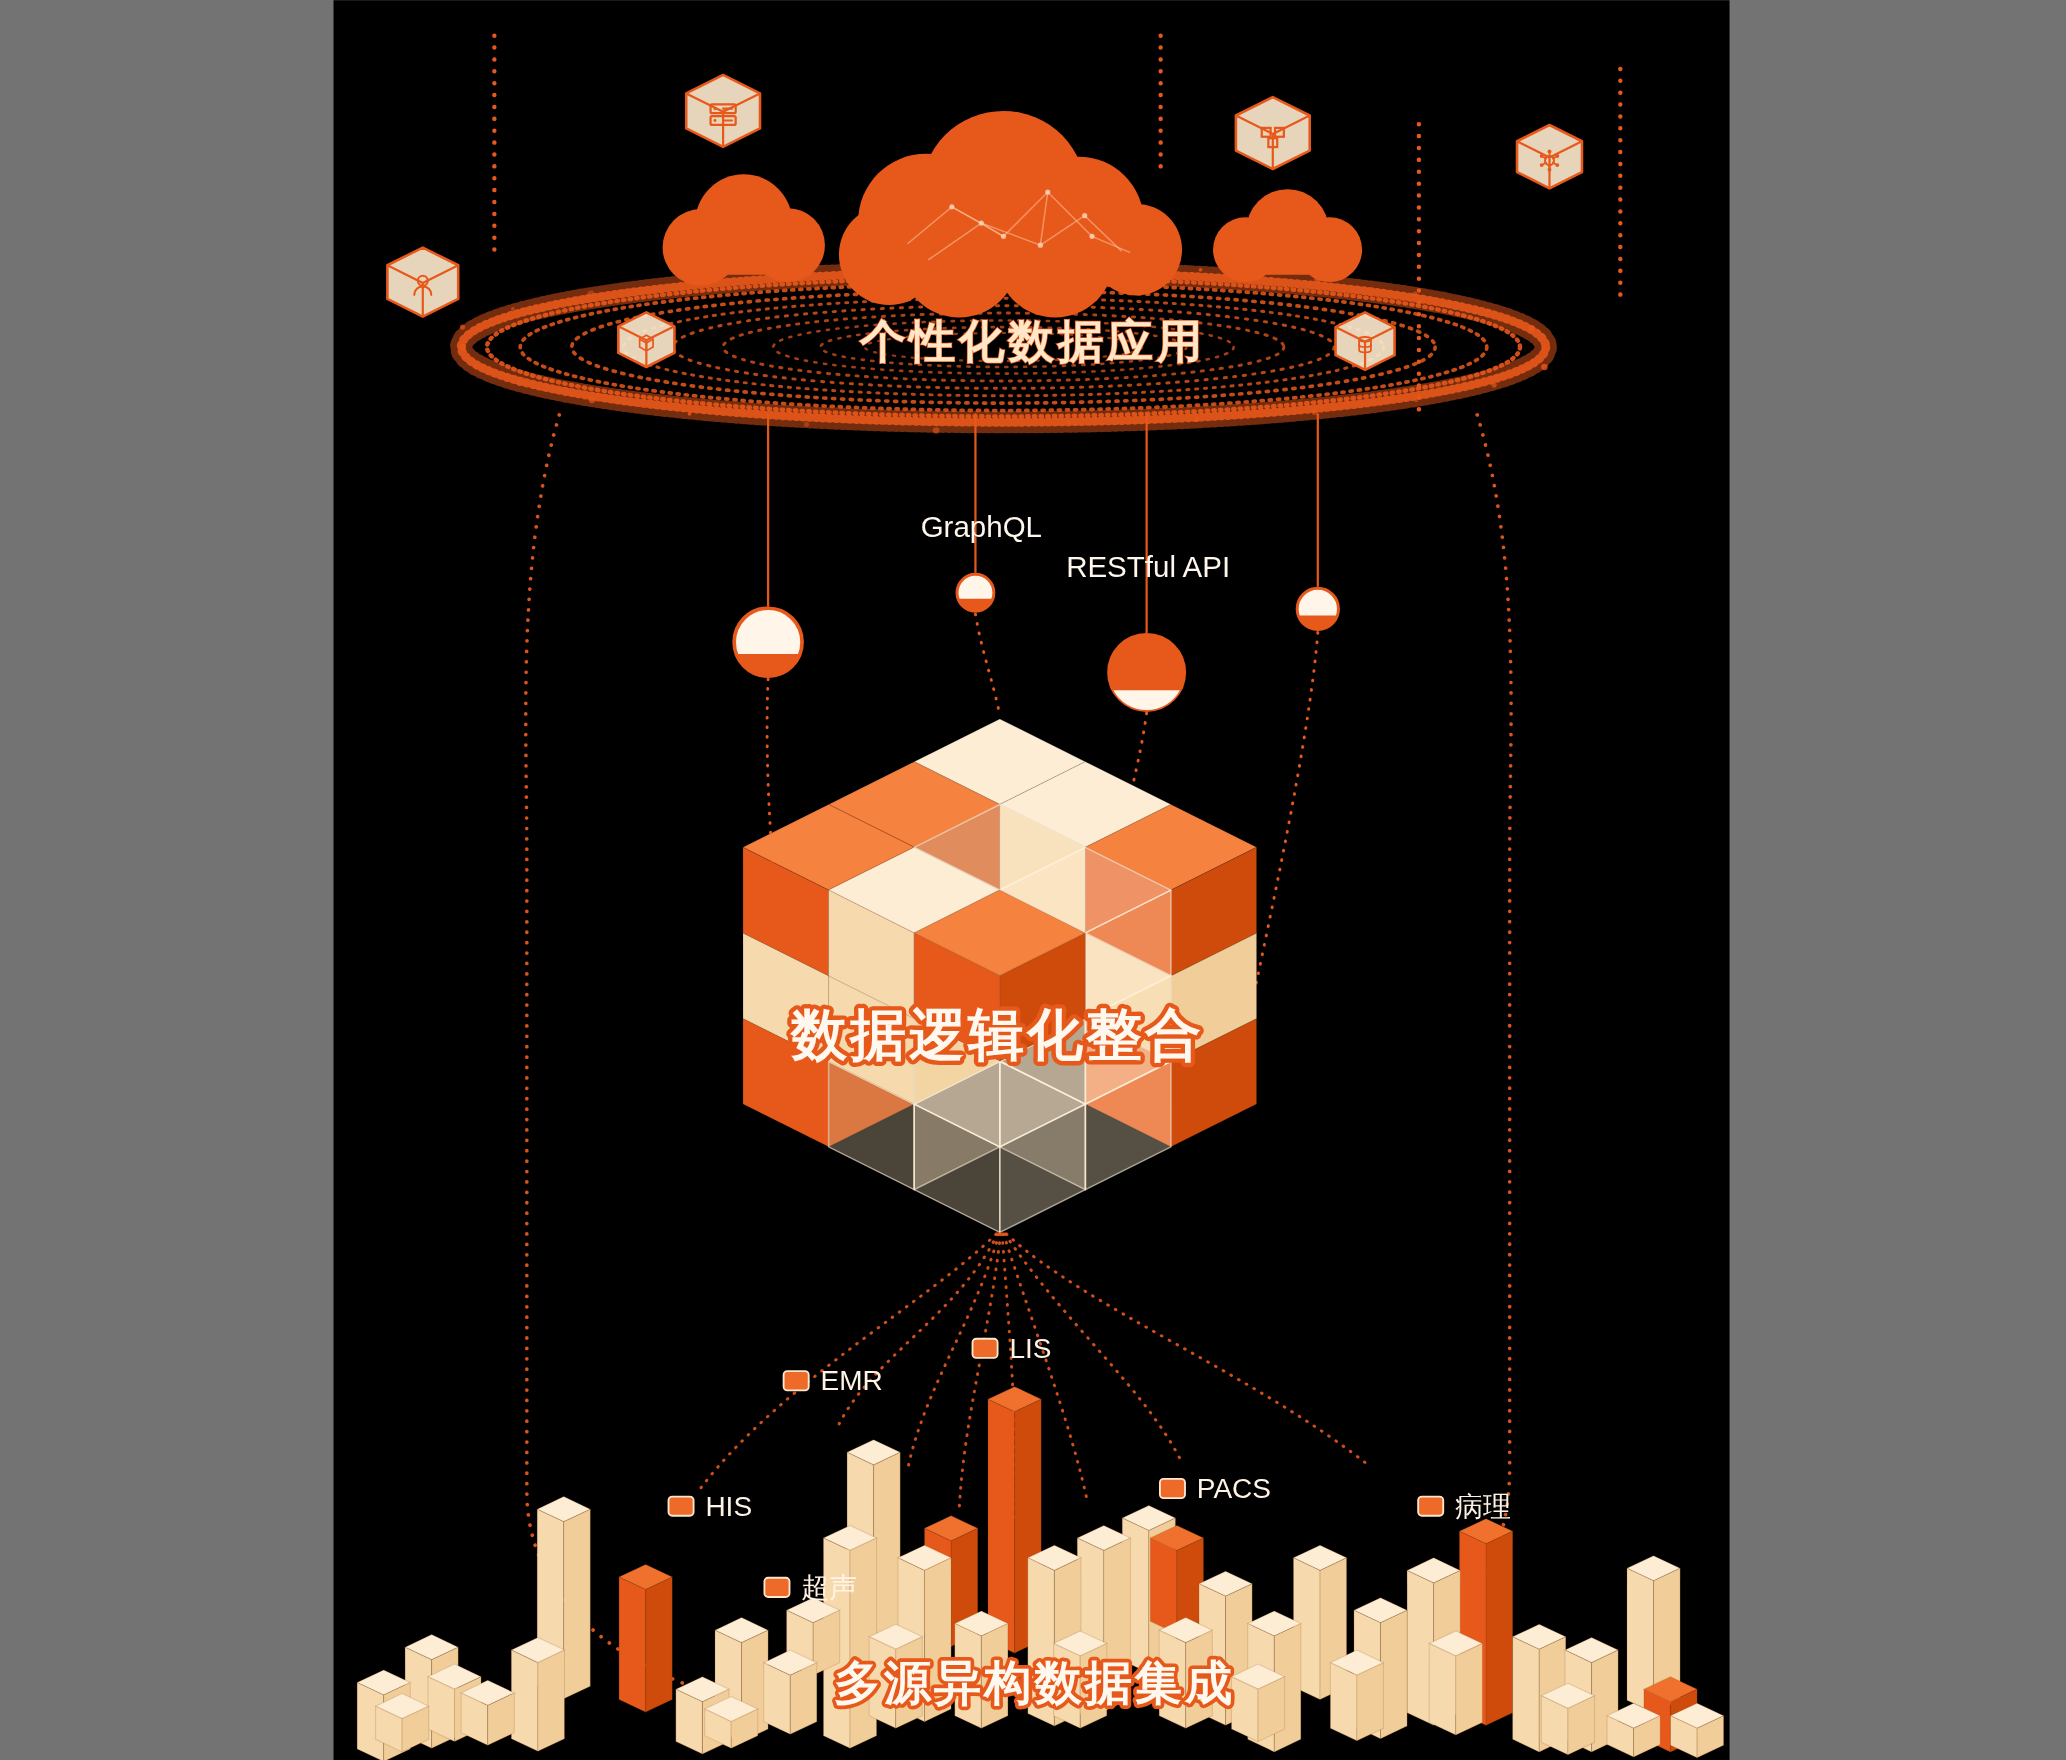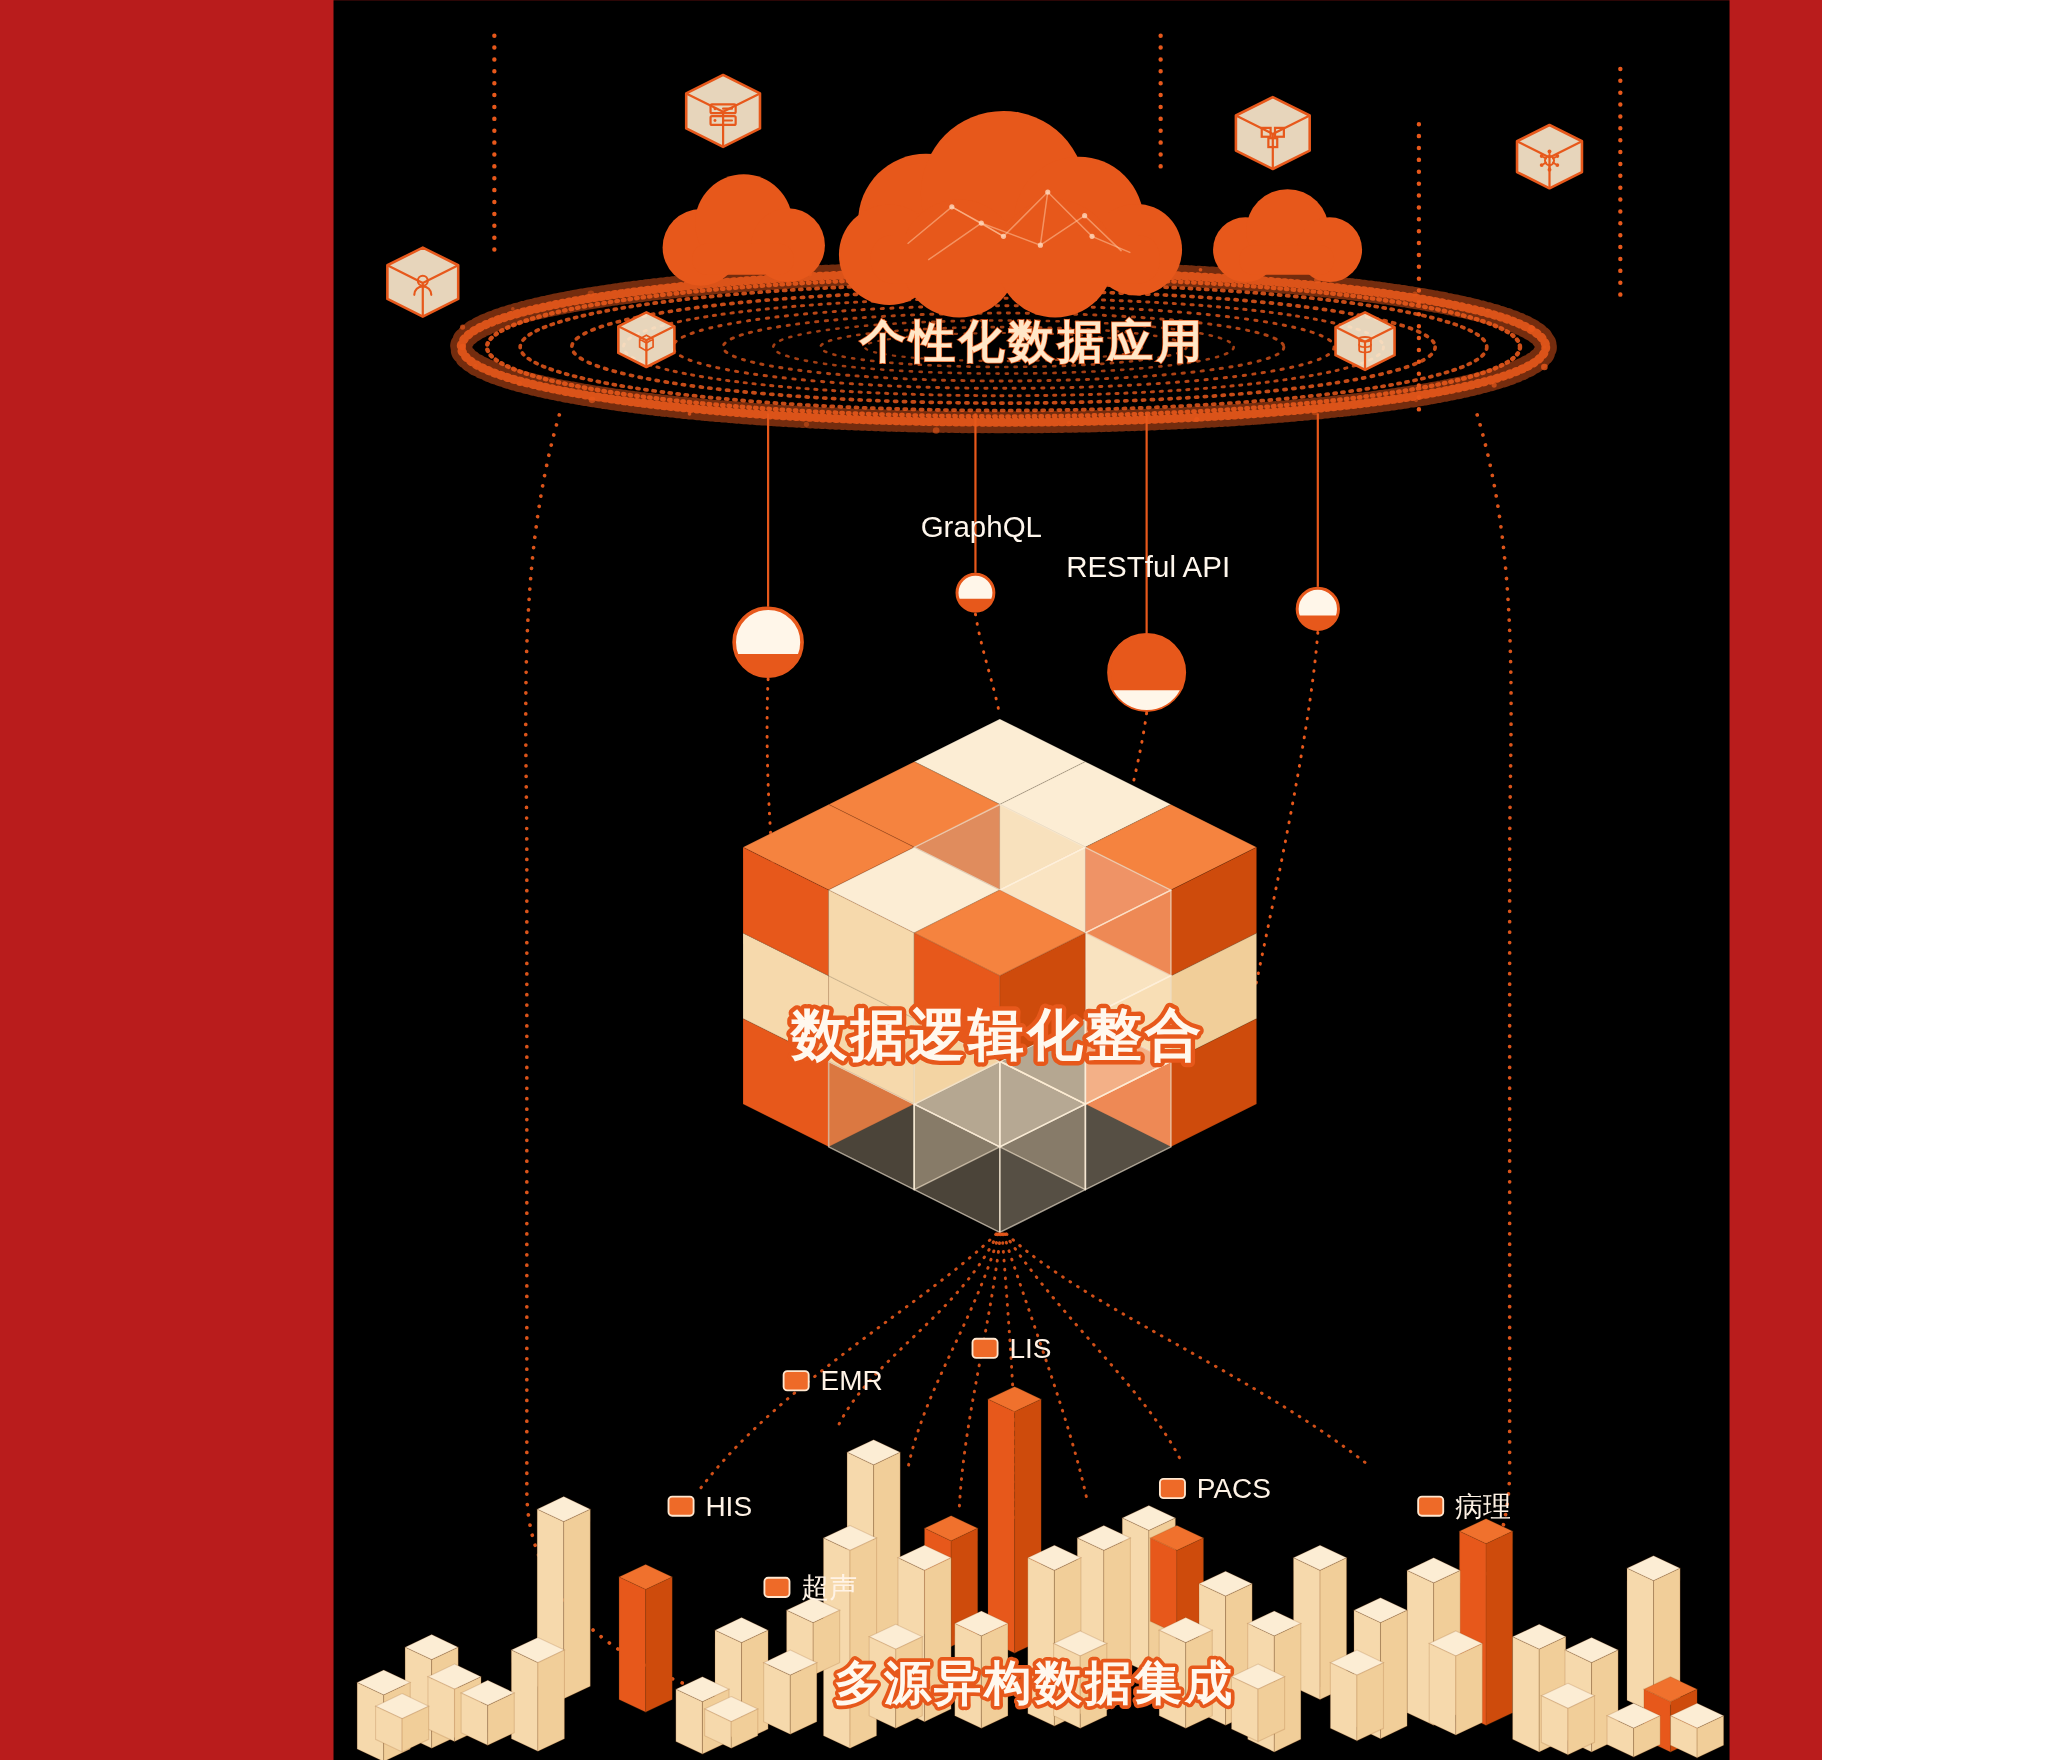--- a/index.html
+++ b/index.html
@@ -1,16 +1,16 @@
 <!DOCTYPE html>
 <html style="font-size:11.8px"><head>
 <meta charset="utf-8">
 <style>
   html,body{margin:0;padding:0;background:#ffffff;}
-  .stage{position:relative;width:1822px;height:1761px;background:#b91c1c;overflow:hidden;
+  .stage{position:relative;width:2066px;height:1761px;background:#737373;overflow:hidden;
          font-family:"Liberation Sans", sans-serif;}
   svg.art{position:absolute;left:0;top:0;}
   text{font-family:"Liberation Sans", sans-serif;}
   .title-top{font-size:62px;font-weight:bold;fill:#FFE7C8;letter-spacing:5px;
              paint-order:stroke;stroke:#E7581B;stroke-width:2px;text-anchor:middle;}
   .title-stroke{font-weight:bold;fill:#FFF8EE;paint-order:stroke;stroke:#E7581B;
                 stroke-linejoin:round;text-anchor:middle;letter-spacing:4px;}
   .title-mid{font-size:76px;stroke-width:12px;}
   .title-bottom{font-size:64px;stroke-width:10px;}
   .api-label{font-size:40px;fill:#FFF7ED;text-anchor:middle;}

